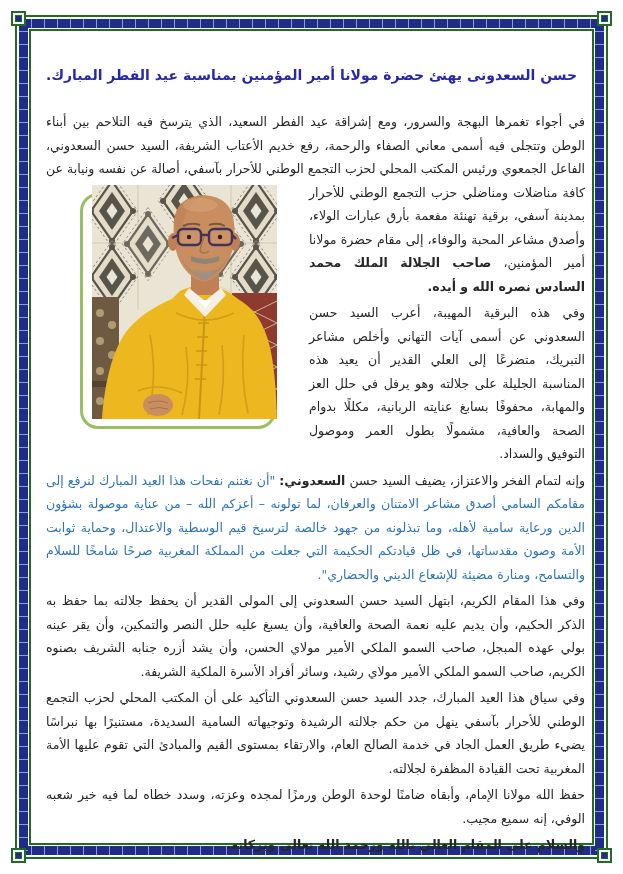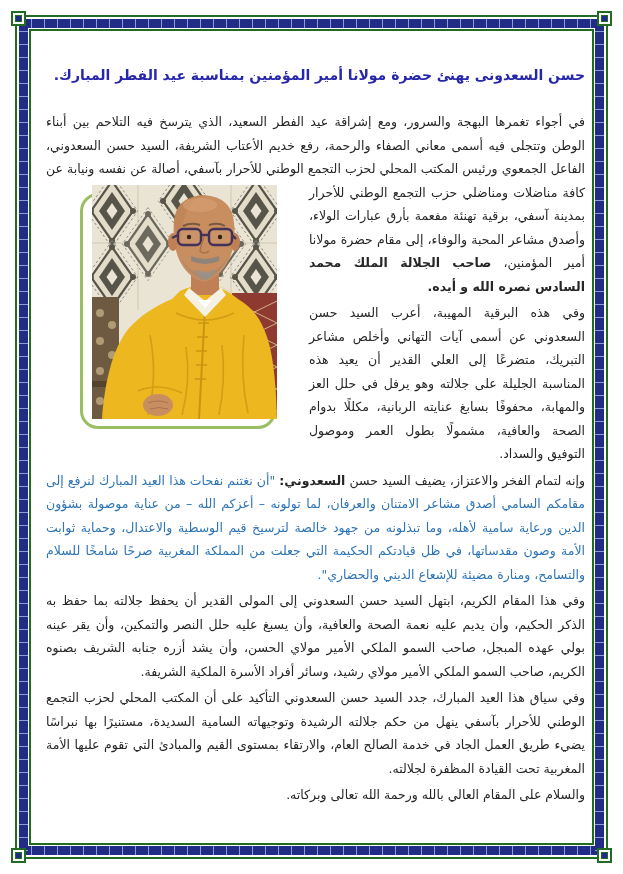--- a/index.html
+++ b/index.html
@@ -42,27 +42,28 @@
     position:absolute;left:38px;right:38px;top:58px;bottom:48px;
     direction:rtl;
     text-align:justify;
     font-size:12.5px;
     line-height:23.5px;
   }
   h1.doc-title{
     font-size:14px;
     font-weight:bold;
     color:var(--title-color);
+    text-align:center;
     margin:6px 0 24px 0;
     line-height:22px;
   }
   p{margin:0 0 3px 8px;}
   .b{font-weight:bold;}
   .quote{color:var(--quote-blue);}
-  .last{font-weight:normal;}
+  .last{font-weight:bold;}
 
   
   .photo-wrap{
     float:left;
     position:relative;
     width:214px;height:250px;
     margin:4px 15px 8px 34px;
   }
   .photo-frame{
     position:absolute;left:0;top:8px;
@@ -190,17 +191,18 @@
         </span><span> للأحرار بآسفي، أصالة عن نفسه ونيابة عن كافة مناضلات ومناضلي حزب التجمع الوطني للأحرار بمدينة آسفي، برقية تهنئة مفعمة بأرق عبارات الولاء، وأصدق مشاعر المحبة والوفاء، إلى مقام حضرة مولانا أمير المؤمنين، </span><span class="b">صاحب الجلالة الملك محمد السادس نصره الله و أيده.</span></p>
 
     <p>وفي هذه البرقية المهيبة، أعرب السيد حسن السعدوني عن أسمى آيات التهاني وأخلص مشاعر التبريك، متضرعًا إلى العلي القدير أن يعيد هذه المناسبة الجليلة على جلالته وهو يرفل في حلل العز والمهابة، محفوفًا بسابغ عنايته الربانية، مكللًا بدوام الصحة والعافية، مشمولًا بطول العمر وموصول التوفيق والسداد.</p>
 
     <p><span>وإنه لتمام الفخر والاعتزاز، يضيف السيد حسن </span><span class="b">السعدوني:</span><span class="quote"> "أن نغتنم نفحات هذا العيد المبارك لنرفع إلى مقامكم السامي أصدق مشاعر الامتنان والعرفان، لما تولونه – أعزكم الله – من عناية موصولة بشؤون الدين ورعاية سامية لأهله، وما تبذلونه من جهود خالصة لترسيخ قيم الوسطية والاعتدال، وحماية ثوابت الأمة وصون مقدساتها، في ظل قيادتكم الحكيمة التي جعلت من المملكة المغربية صرحًا شامخًا للسلام والتسامح، ومنارة مضيئة للإشعاع الديني والحضاري".</span></p>
 
     <p>وفي هذا المقام الكريم، ابتهل السيد حسن السعدوني إلى المولى القدير أن يحفظ جلالته بما حفظ به الذكر الحكيم، وأن يديم عليه نعمة الصحة والعافية، وأن يسبغ عليه حلل النصر والتمكين، وأن يقر عينه بولي عهده المبجل، صاحب السمو الملكي الأمير مولاي الحسن، وأن يشد أزره جنابه الشريف بصنوه الكريم، صاحب السمو الملكي الأمير مولاي رشيد، وسائر أفراد الأسرة الملكية الشريفة.</p>
 
     <p>وفي سياق هذا العيد المبارك، جدد السيد حسن السعدوني التأكيد على أن المكتب المحلي لحزب التجمع الوطني للأحرار بآسفي ينهل من حكم جلالته الرشيدة وتوجيهاته السامية السديدة، مستنيرًا بها نبراسًا يضيء طريق العمل الجاد في خدمة الصالح العام، والارتقاء بمستوى القيم والمبادئ التي تقوم عليها الأمة المغربية تحت القيادة المظفرة لجلالته.</p>
 
+    <p>حفظ الله مولانا الإمام، وأبقاه ضامنًا لوحدة الوطن ورمزًا لمجده وعزته، وسدد خطاه لما فيه خير شعبه الوفي، إنه سميع مجيب.</p>
 
     <p class="last">والسلام على المقام العالي بالله ورحمة الله تعالى وبركاته.</p>
 
   </div>
 </div>
 
 </body></html>

